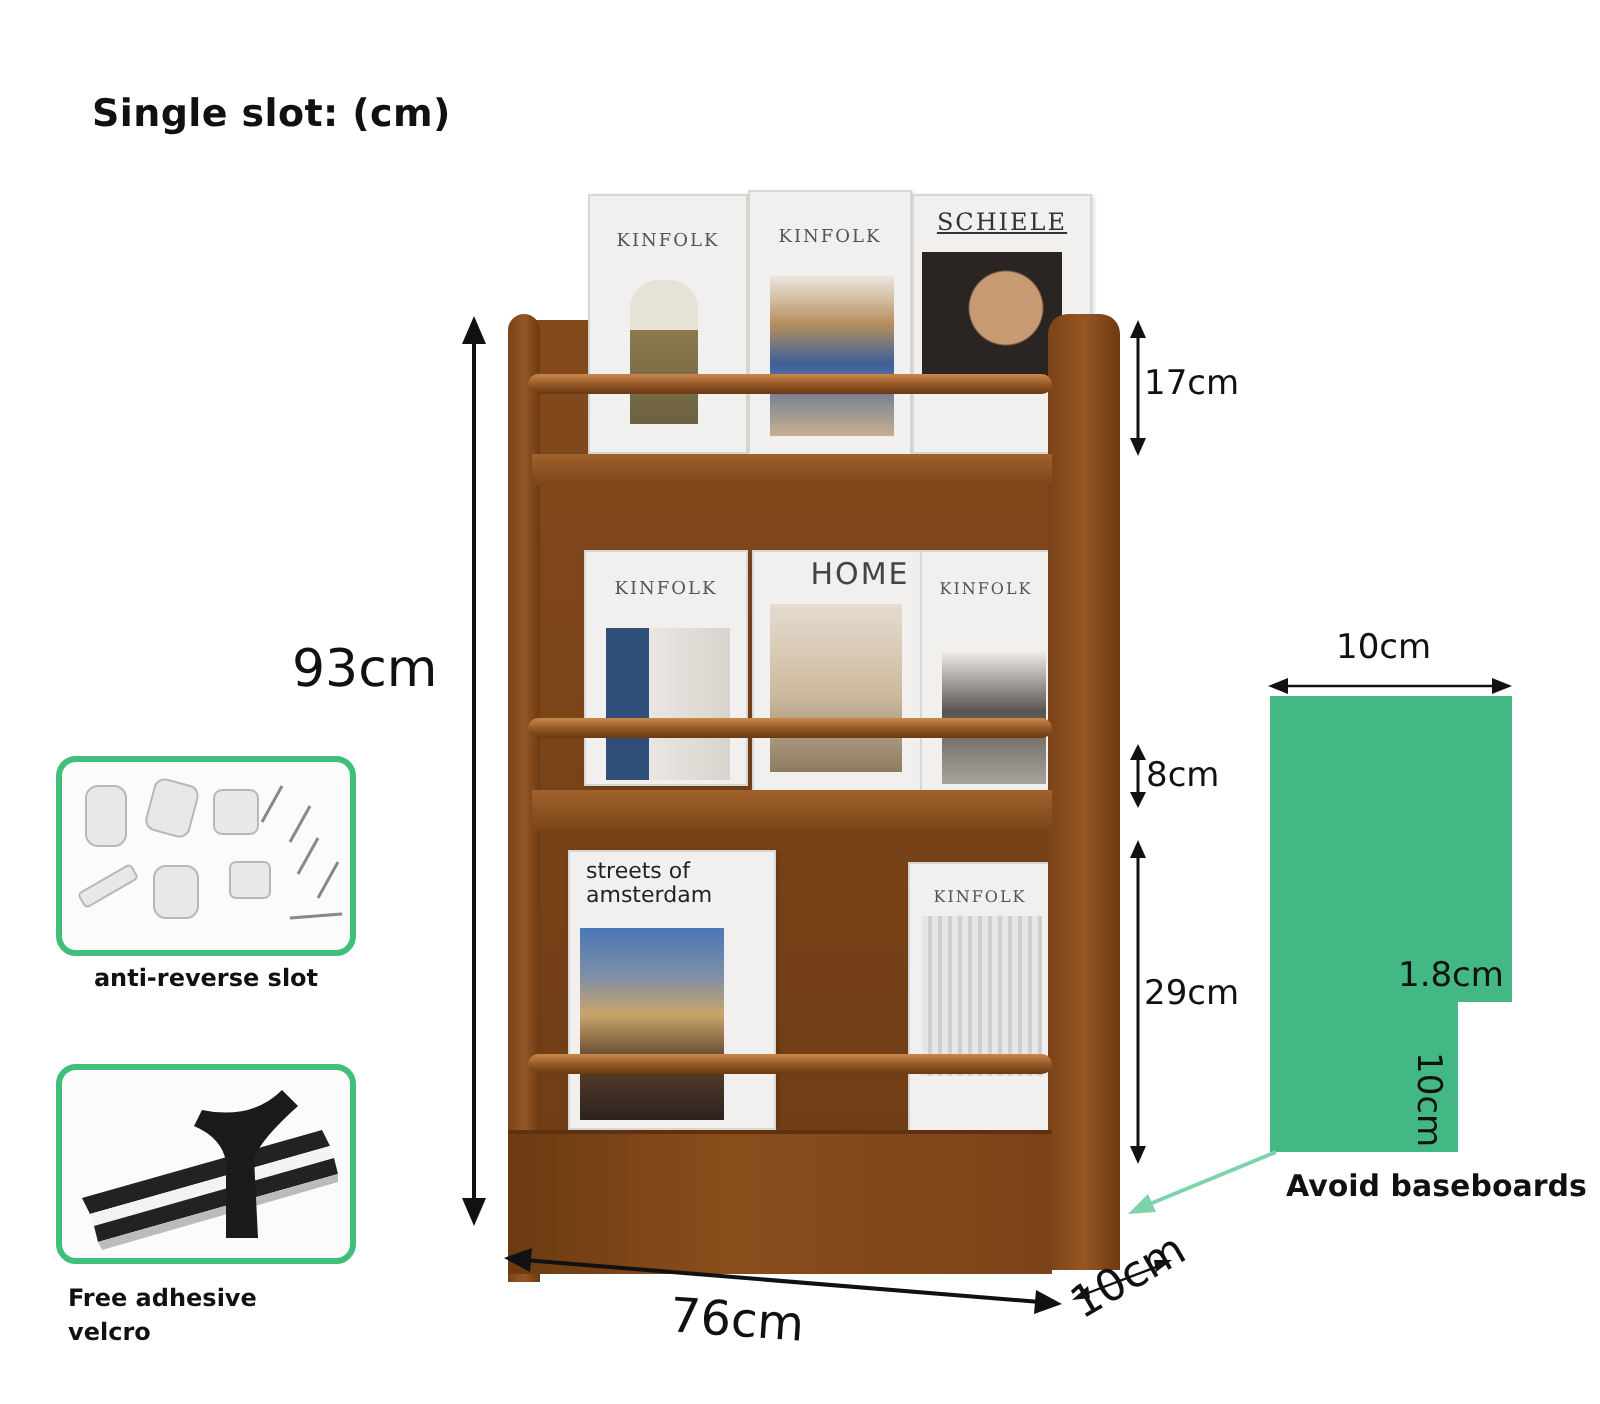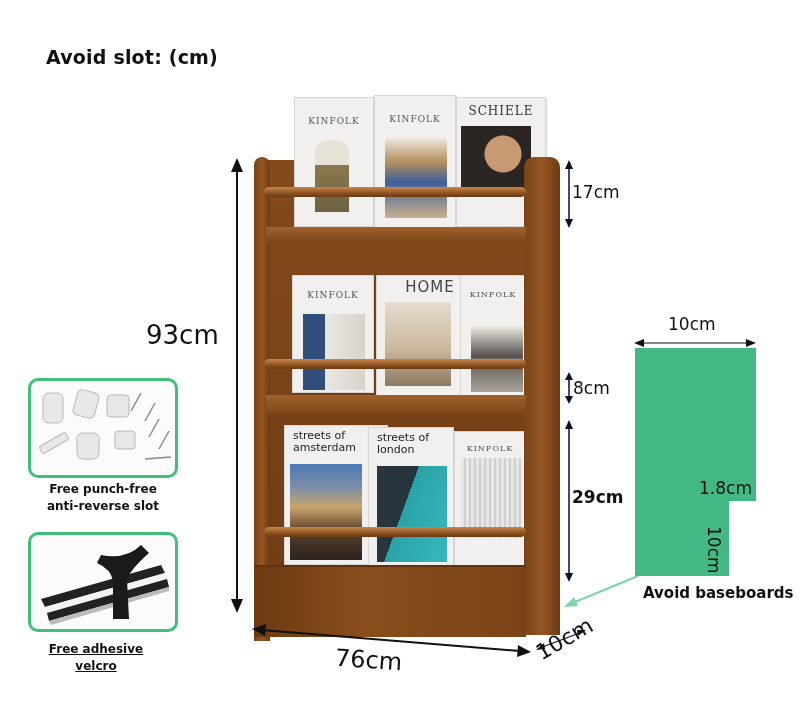--- a/index.html
+++ b/index.html
@@ -22,21 +22,21 @@
     .back { background: linear-gradient(180deg, #844a1c, #6d3b14); }
 
     .mag { background: #f1f0ee; border: 1px solid #d8d6d2; box-sizing: border-box; box-shadow: 1px 1px 2px rgba(0,0,0,0.15); }
     .mag .mtitle { position: absolute; left: 0; right: 0; text-align: center; font-family: "DejaVu Serif", serif; color: #555; letter-spacing: 1px; }
     .mag .mtitle2 { position: absolute; left: 8px; font-family: "DejaVu Sans", sans-serif; color: #222; font-size: 11px; line-height: 12px; }
     .pic { position: absolute; }
   </style>
 </head>
 <body>
 
-<div class="abs title">Avoid slot:  (cm)</div>
+<div class="abs title">Single slot:  (cm)</div>
 
 <div class="abs" style="left:230px; top:158px; width:14px; height:455px;">
   <svg width="14" height="455" viewBox="0 0 14 455">
     <line x1="7" y1="10" x2="7" y2="445" stroke="#111" stroke-width="2"></line>
     <polygon points="7,0 1,14 13,14" fill="#111"></polygon>
     <polygon points="7,455 1,441 13,441" fill="#111"></polygon>
   </svg>
 </div>
 <div class="abs dim-big" style="left:146px; top:320px;">93cm</div>
 
@@ -46,44 +46,40 @@
 
   <div class="abs mag" style="left:40px; top:2px; width:80px; height:130px;">
     <div class="mtitle" style="top:18px; font-size:9px;">KINFOLK</div>
     <div class="pic" style="left:20px; top:42px; width:34px; height:72px; background:linear-gradient(180deg,#e7e2d8 0%, #e7e2d8 35%, #8a7a4e 35%, #6c6140 100%); border-radius:14px 14px 0 0;"></div>
   </div>
   <div class="abs mag" style="left:120px; top:0px; width:82px; height:134px;">
     <div class="mtitle" style="top:18px; font-size:9px;">KINFOLK</div>
     <div class="pic" style="left:10px; top:42px; width:62px; height:80px; background:linear-gradient(180deg,#ece8df 0%, #b58f5e 30%, #3d5f9a 55%, #c9b08e 100%);"></div>
   </div>
   <div class="abs mag" style="left:202px; top:2px; width:90px; height:130px;">
-    <div class="mtitle" style="top:6px; font-size:12px; color:#333;">SCHIELE</div>
+    <div class="mtitle" style="top:6px; font-size:12px; color:#333;text-decoration:underline;">SCHIELE</div>
     <div class="pic" style="left:4px; top:28px; width:70px; height:70px; background:radial-gradient(circle at 60% 40%, #c79a72 0 18px, #2a2522 19px 100%);"></div>
   </div>
 
   <div class="abs mag" style="left:38px; top:180px; width:82px; height:118px;">
     <div class="mtitle" style="top:14px; font-size:9px;">KINFOLK</div>
     <div class="pic" style="left:10px; top:38px; width:62px; height:76px; background:linear-gradient(90deg,#2f4f7a 0%, #2f4f7a 35%, #e9e7e3 35%, #d8d4cc 100%);"></div>
   </div>
   <div class="abs mag" style="left:122px; top:180px; width:108px; height:122px;">
     <div class="mtitle" style="top:2px; font-size:15px; color:#444; font-family:'DejaVu Sans',sans-serif;">HOME</div>
     <div class="pic" style="left:8px; top:26px; width:66px; height:84px; background:linear-gradient(180deg,#e5dccf 0%, #cbb99d 55%, #8c7a62 100%);"></div>
   </div>
   <div class="abs mag" style="left:206px; top:180px; width:66px; height:122px;">
     <div class="mtitle" style="top:14px; font-size:8px;">KINFOLK</div>
     <div class="pic" style="left:10px; top:50px; width:52px; height:66px; background:linear-gradient(180deg,#eeeae4 0%, #5a5450 45%, #a8a49a 100%);"></div>
   </div>
 
   <div class="abs mag" style="left:30px; top:330px; width:104px; height:140px;">
     <div class="mtitle2" style="top:4px; width:60px;">streets of amsterdam</div>
     <div class="pic" style="left:5px; top:38px; width:72px; height:96px; background:linear-gradient(180deg,#4a78b5 0%, #7e8fa8 25%, #c9a46a 45%, #5a3f2a 70%, #2b2320 100%);"></div>
-  </div>
-  <div class="abs mag" style="left:114px; top:332px; width:86px; height:140px;">
-    <div class="mtitle2" style="top:4px; width:56px;">streets of london</div>
-    <div class="pic" style="left:8px; top:38px; width:70px; height:96px; background:linear-gradient(110deg,#26353e 0%, #26353e 40%, #2aa3a8 40%, #37b8bd 100%);"></div>
   </div>
   <div class="abs mag" style="left:200px; top:336px; width:72px; height:138px;">
     <div class="mtitle" style="top:12px; font-size:8px;">KINFOLK</div>
     <div class="pic" style="left:6px; top:26px; width:60px; height:80px; background:repeating-linear-gradient(90deg,#e6e6e6 0 3px,#cfcfcf 3px 5px);"></div>
   </div>
 
   <div class="abs side" style="left:0px; top:62px; width:16px; height:484px;"></div>
   <div class="abs side" style="left:270px; top:62px; width:36px; height:478px;"></div>
 
   <div class="abs board" style="left:12px; top:132px; width:260px; height:16px;"></div>
@@ -114,21 +110,21 @@
 </div>
 <div class="abs dim" style="left:573px; top:378px;">8cm</div>
 
 <div class="abs" style="left:564px; top:420px; width:10px; height:162px;">
   <svg width="10" height="162" viewBox="0 0 10 162">
     <line x1="5" y1="6" x2="5" y2="156" stroke="#111" stroke-width="1.5"></line>
     <polygon points="5,0 1,9 9,9" fill="#111"></polygon>
     <polygon points="5,162 1,153 9,153" fill="#111"></polygon>
   </svg>
 </div>
-<div class="abs dim" style="left:572px; top:487px;font-weight:bold;">29cm</div>
+<div class="abs dim" style="left:572px; top:487px;">29cm</div>
 
 <div class="abs" style="left:252px; top:622px; width:280px; height:36px;">
   <svg width="280" height="36" viewBox="0 0 280 36">
     <line x1="10" y1="8" x2="268" y2="29" stroke="#111" stroke-width="2"></line>
     <polygon points="0,7 14,2 13,14" fill="#111"></polygon>
     <polygon points="279,30 265,35 266,23" fill="#111"></polygon>
   </svg>
 </div>
 <div class="abs dim-big" style="left:335px; top:646px; font-size:24px; transform:rotate(4deg);">76cm</div>
 
@@ -179,28 +175,27 @@
     <g stroke="#888" stroke-width="1.5">
       <line x1="110" y1="12" x2="100" y2="30"></line>
       <line x1="124" y1="22" x2="114" y2="40"></line>
       <line x1="128" y1="38" x2="118" y2="56"></line>
       <line x1="138" y1="50" x2="128" y2="68"></line>
       <line x1="114" y1="78" x2="140" y2="76"></line>
     </g>
   </svg>
 </div>
 <div class="abs cap" style="left:28px; top:481px; width:150px;">
-  <div>Free punch-free</div>
   <div>anti-reverse slot</div>
 </div>
 
 <div class="abs card" style="left:28px; top:532px; width:150px; height:100px;">
   <svg width="144" height="94" viewBox="0 0 144 94">
     <g>
       <polygon points="10,64 130,30 134,38 14,72" fill="#222"></polygon>
       <polygon points="14,72 134,38 136,44 16,78" fill="#f3f3f3"></polygon>
       <polygon points="16,78 136,44 138,52 18,86" fill="#222"></polygon>
       <polygon points="18,86 138,52 138,56 20,90" fill="#bbb"></polygon>
     </g>
     <path d="M 70 20 Q 95 25 110 10 L 118 18 Q 100 34 96 44 L 98 84 L 82 84 L 82 46 Q 80 34 66 28 Z" fill="#1a1a1a"></path>
   </svg>
 </div>
-<div class="abs cap" style="left:28px; top:641px; width:124px; text-align:center; left:34px;text-decoration:underline;">Free adhesive velcro</div>
+<div class="abs cap" style="left:28px; top:641px; width:124px; text-align:left; left:34px;">Free adhesive velcro</div>
 
 </body></html>

